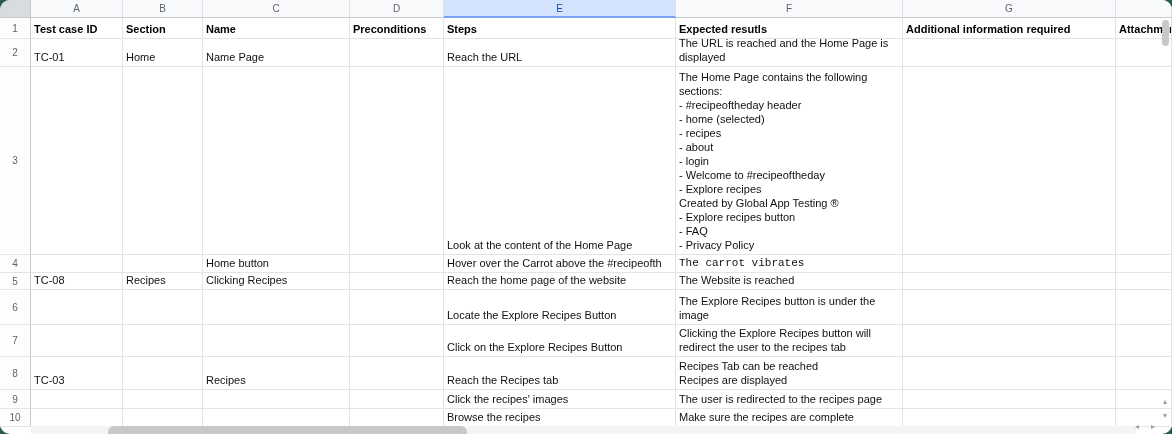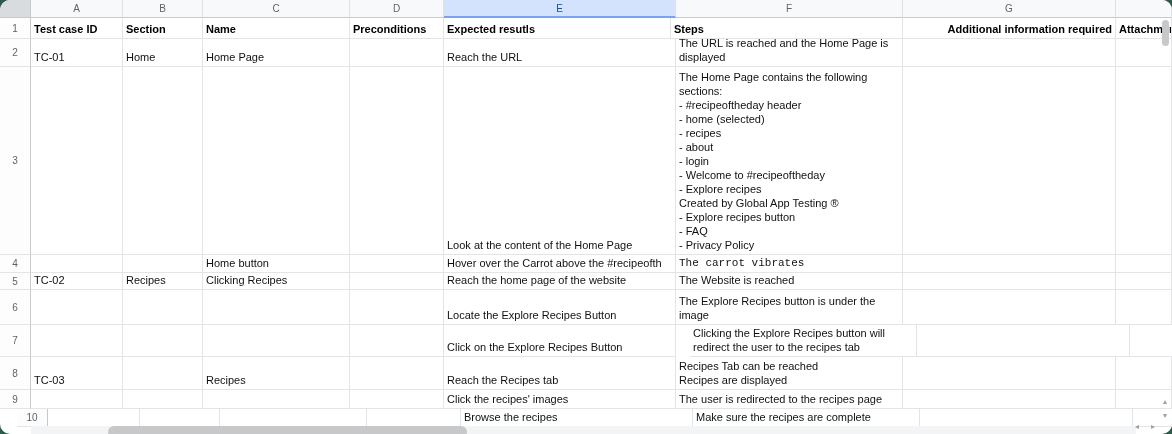--- a/index.html
+++ b/index.html
@@ -112,43 +112,43 @@
         </div>
         <div class="cell nowrap hdr" style="width: 80px;">
           <span>Section</span>
         </div>
         <div class="cell nowrap hdr" style="width: 147px;">
           <span>Name</span>
         </div>
         <div class="cell nowrap hdr" style="width: 94px;">
           <span>Preconditions</span>
         </div>
+        <div class="cell nowrap hdr" style="width: 232px;">
+          <span>Steps</span>
+        </div>
         <div class="cell wrap hdr" style="width: 227px;">
           <span>Expected resutls</span>
         </div>
-        <div class="cell nowrap hdr" style="width: 232px;">
-          <span>Steps</span>
-        </div>
-        <div class="cell nowrap hdr" style="width: 213px; text-align: right;">
+        <div class="cell nowrap hdr" style="width: 213px;">
           <span>Additional information required</span>
         </div>
         <div class="cell nowrap hdr" style="width: 56px;">
           <span>Attachments</span>
         </div>
       </div>
       <div class="sheet-row" style="height: 28px;">
         <div class="row-num" style="width: 31px;">2</div>
         <div class="cell nowrap" style="width: 92px;">
           <span>TC-01</span>
         </div>
         <div class="cell nowrap" style="width: 80px;">
           <span>Home</span>
         </div>
         <div class="cell nowrap" style="width: 147px;">
-          <span>Home Page</span>
+          <span>Name Page</span>
         </div>
         <div class="cell nowrap" style="width: 94px;">
           <span></span>
         </div>
         <div class="cell nowrap" style="width: 232px;">
           <span>Reach the URL</span>
         </div>
         <div class="cell wrap" style="width: 227px;">
           <span>The URL is reached and the Home Page is displayed</span>
         </div>
@@ -220,21 +220,21 @@
         <div class="cell nowrap" style="width: 213px;">
           <span></span>
         </div>
         <div class="cell nowrap" style="width: 56px;">
           <span></span>
         </div>
       </div>
       <div class="sheet-row" style="height: 17px;">
         <div class="row-num" style="width: 31px;">5</div>
         <div class="cell nowrap" style="width: 92px;">
-          <span>TC-02</span>
+          <span>TC-08</span>
         </div>
         <div class="cell nowrap" style="width: 80px;">
           <span>Recipes</span>
         </div>
         <div class="cell nowrap" style="width: 147px;">
           <span>Clicking Recipes</span>
         </div>
         <div class="cell nowrap" style="width: 94px;">
           <span></span>
         </div>
@@ -288,21 +288,21 @@
         </div>
         <div class="cell nowrap" style="width: 147px;">
           <span></span>
         </div>
         <div class="cell nowrap" style="width: 94px;">
           <span></span>
         </div>
         <div class="cell nowrap" style="width: 232px;">
           <span>Click on the Explore Recipes Button</span>
         </div>
-        <div class="cell wrap" style="width: 227px; margin-left: 14px;">
+        <div class="cell wrap" style="width: 227px;">
           <span>Clicking the Explore Recipes button will redirect the user to the recipes tab</span>
         </div>
         <div class="cell nowrap" style="width: 213px;">
           <span></span>
         </div>
         <div class="cell nowrap" style="width: 56px;">
           <span></span>
         </div>
       </div>
       <div class="sheet-row" style="height: 33px;">
@@ -353,21 +353,21 @@
         <div class="cell wrap" style="width: 227px;">
           <span>The user is redirected to the recipes page</span>
         </div>
         <div class="cell nowrap" style="width: 213px;">
           <span></span>
         </div>
         <div class="cell nowrap" style="width: 56px;">
           <span></span>
         </div>
       </div>
-      <div class="sheet-row" style="height: 18px; padding-left: 17px;">
+      <div class="sheet-row" style="height: 18px;">
         <div class="row-num" style="width: 31px;">10</div>
         <div class="cell nowrap" style="width: 92px;">
           <span></span>
         </div>
         <div class="cell nowrap" style="width: 80px;">
           <span></span>
         </div>
         <div class="cell nowrap" style="width: 147px;">
           <span></span>
         </div>

